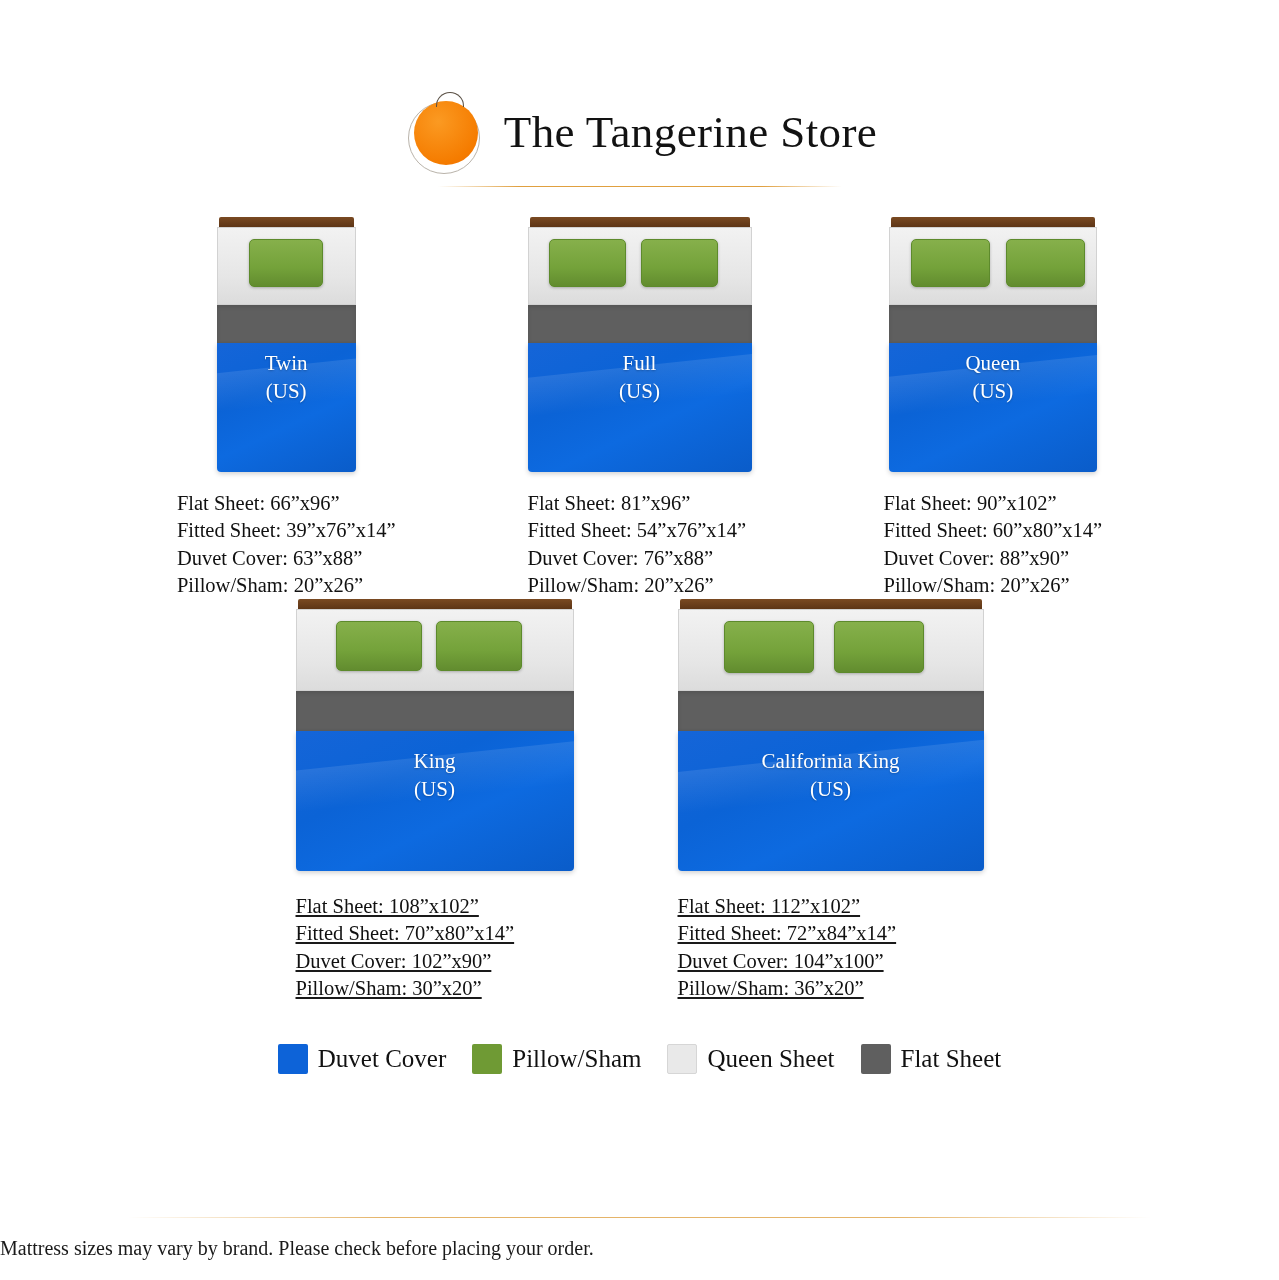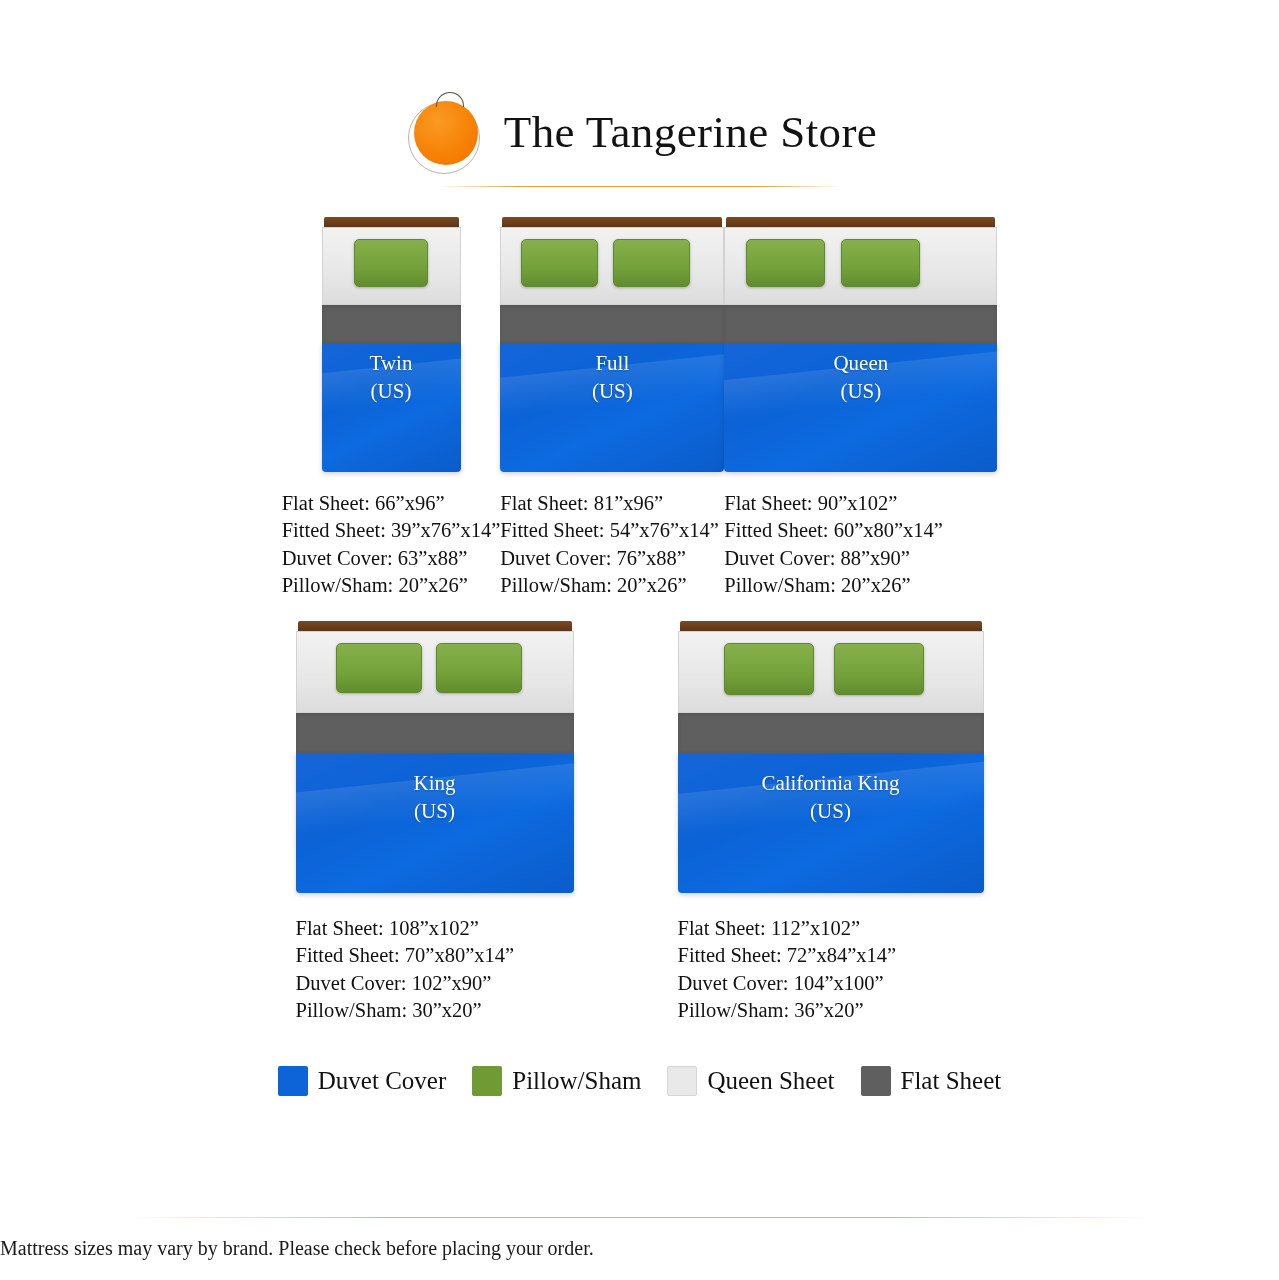--- a/index.html
+++ b/index.html
@@ -81,22 +81,22 @@
     margin-top: 12px;
     color: #121212;
   }
 
   
   .row {
     display: flex;
     justify-content: center;
     align-items: flex-start;
   }
-  .row-1 { margin-top: 30px; }
-  .row-2 { margin-top: 22px; gap: 104px; }
+  .row-1 { margin-top: 30px; gap: 132px; }
+  .row-2 { gap: 104px; text-decoration: underline; }
 
   .bed-card {
     display: flex;
     flex-direction: column;
     align-items: center;
   }
 
   .bed {
     position: relative;
   }
@@ -269,21 +269,21 @@
     </div>
     <div class="specs">
       <div>Flat Sheet: 81”x96”</div>
       <div>Fitted Sheet: 54”x76”x14”</div>
       <div>Duvet Cover: 76”x88”</div>
       <div>Pillow/Sham: 20”x26”</div>
     </div>
   </div>
 
   <div class="bed-card">
-    <div class="bed" style="width:273px;height:255px;">
+    <div class="bed" style="width:208px;height:255px;">
       <div class="headboard"></div>
       <div class="mattress" style="height:78px;"></div>
       <div class="flatsheet" style="top:88px;height:38px;"></div>
       <div class="duvet" style="top:126px;"></div>
       <div class="pillow" style="left:22px;top:22px;width:79px;height:48px;"></div>
       <div class="pillow" style="left:117px;top:22px;width:79px;height:48px;"></div>
       <div class="bed-label" style="top:132px;">
         <div>Queen</div>
         <div>(US)</div>
       </div>

